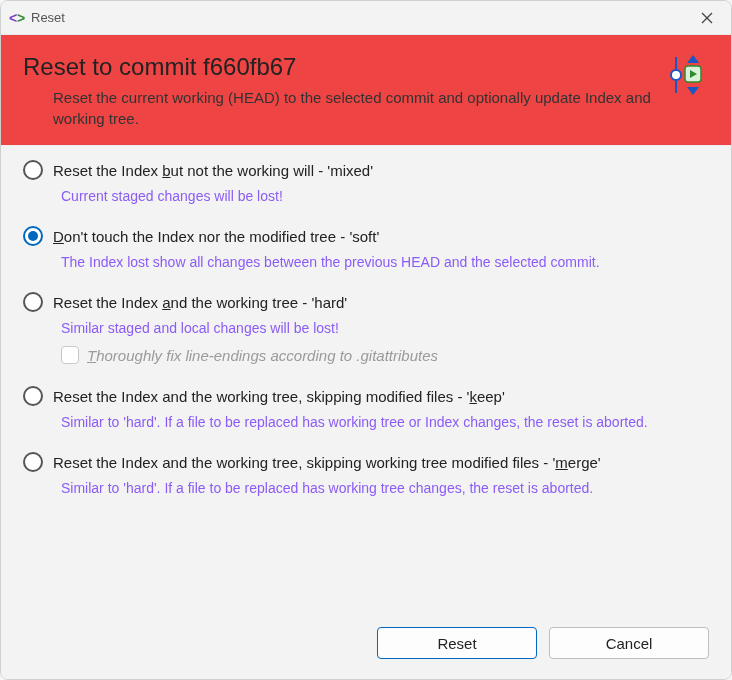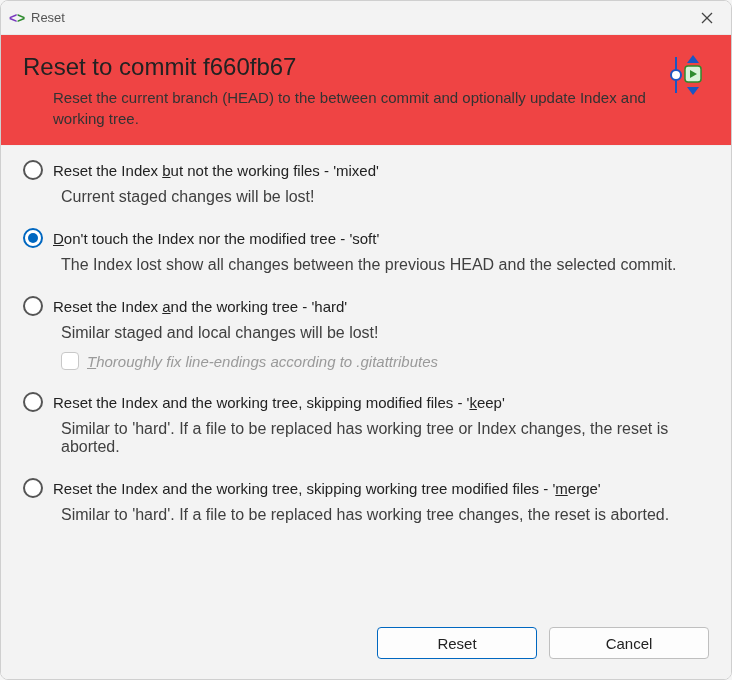--- a/index.html
+++ b/index.html
@@ -102,22 +102,22 @@
     content:"";
     width:10px; height:10px;
     background:#0067c0;
     border-radius:50%;
   }
   .option-label {
     font-size: 15px;
     color: #222;
   }
   .option-desc {
-    font-size: 16px;
-    color: #404040;
+    font-size: 14px;
+    color: #8b5cf6;
     margin: 8px 0 0 38px;
   }
   .sub-check {
     display:flex;
     align-items:center;
     gap:8px;
     margin: 10px 0 0 38px;
     color:#9a9a9a;
     font-size:15px;
     font-style:italic;
@@ -170,40 +170,40 @@
       <svg width="12" height="12" viewBox="0 0 12 12">
         <line x1="1" y1="1" x2="11" y2="11" stroke="#444" stroke-width="1.2"></line>
         <line x1="11" y1="1" x2="1" y2="11" stroke="#444" stroke-width="1.2"></line>
       </svg>
     </div>
   </div>
 
   <div class="header">
     <div class="header-text">
       <h1 class="header-title">Reset to commit f660fb67</h1>
-      <p class="header-desc">Reset the current branch (HEAD) to the between commit and optionally update Index and working tree.</p>
+      <p class="header-desc">Reset the current working (HEAD) to the selected commit and optionally update Index and working tree.</p>
     </div>
     <div class="header-icon">
       <svg width="40" height="44" viewBox="0 0 40 44">
         <line x1="9" y1="4" x2="9" y2="40" stroke="#1a56c4" stroke-width="2"></line>
         <circle cx="9" cy="22" r="5" fill="#fff" stroke="#1a56c4" stroke-width="2"></circle>
         <polygon points="26,2 20,10 32,10" fill="#1a56c4"></polygon>
         <polygon points="26,42 20,34 32,34" fill="#1a56c4"></polygon>
         <rect x="18" y="13" width="16" height="16" rx="3" fill="#d9f2d9" stroke="#2e8b2e" stroke-width="1.5"></rect>
         <polygon points="23,17 23,25 30,21" fill="#2e8b2e"></polygon>
       </svg>
     </div>
   </div>
 
   <div class="options">
 
     <div class="option">
       <div class="option-row">
         <span class="radio"></span>
-        <span class="option-label"><span>Reset the Index </span><span class="u">b</span><span>ut not the working files - 'mixed'</span></span>
+        <span class="option-label"><span>Reset the Index </span><span class="u">b</span><span>ut not the working will - 'mixed'</span></span>
       </div>
       <div class="option-desc">Current staged changes will be lost!</div>
     </div>
 
     <div class="option">
       <div class="option-row">
         <span class="radio selected"></span>
         <span class="option-label"><span class="u">D</span><span>on't touch the Index nor the modified tree - 'soft'</span></span>
       </div>
       <div class="option-desc">The Index lost show all changes between the previous HEAD and the selected commit.</div>

